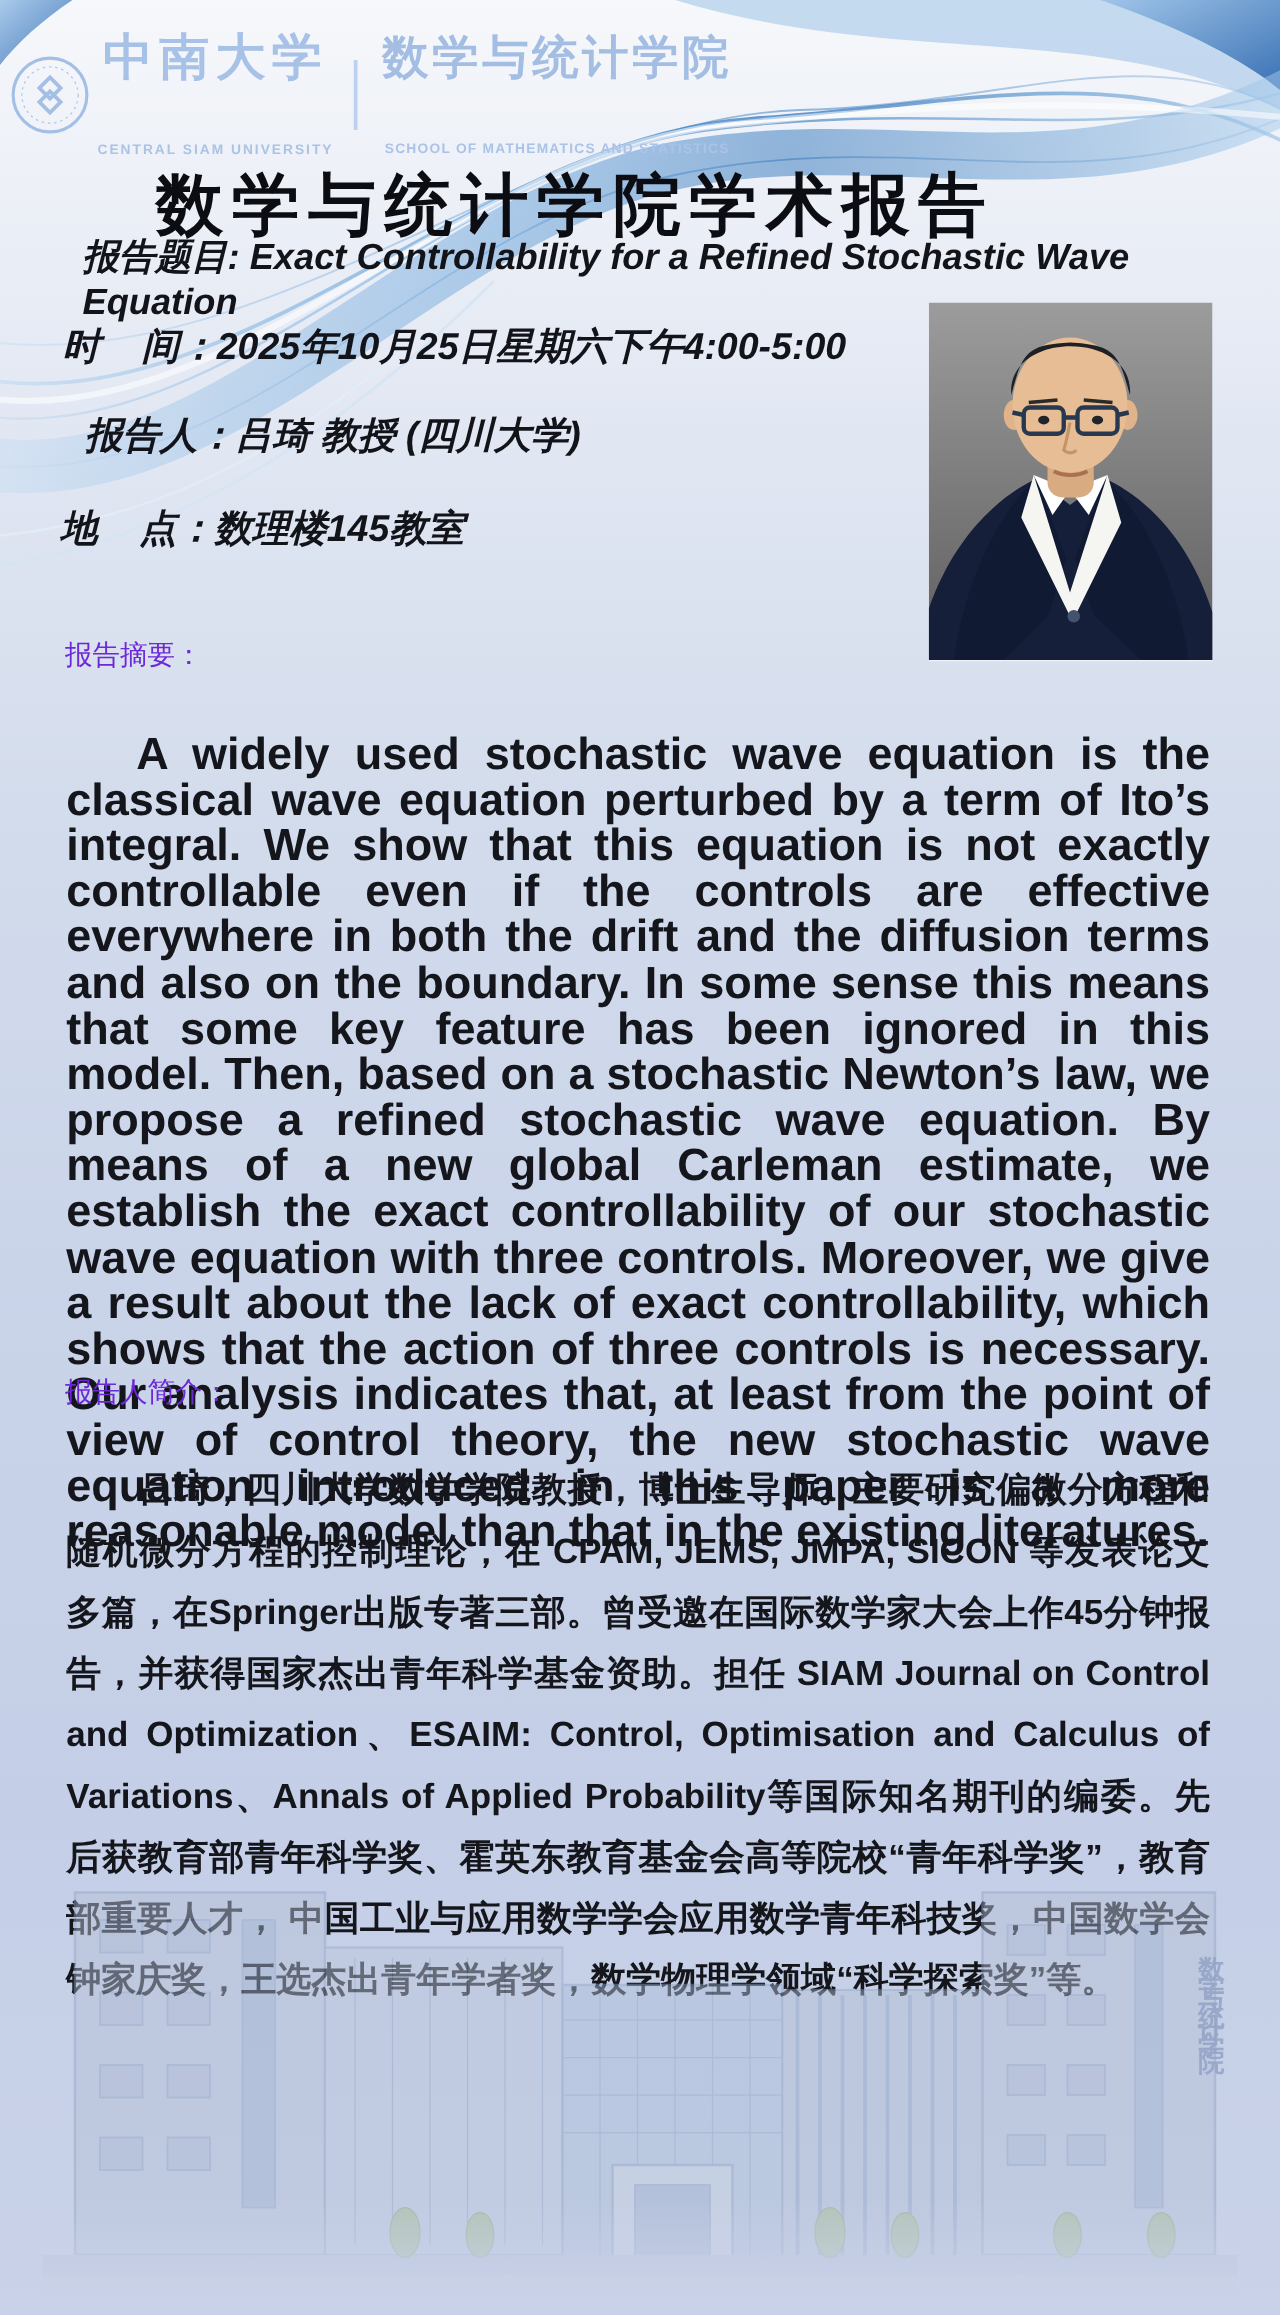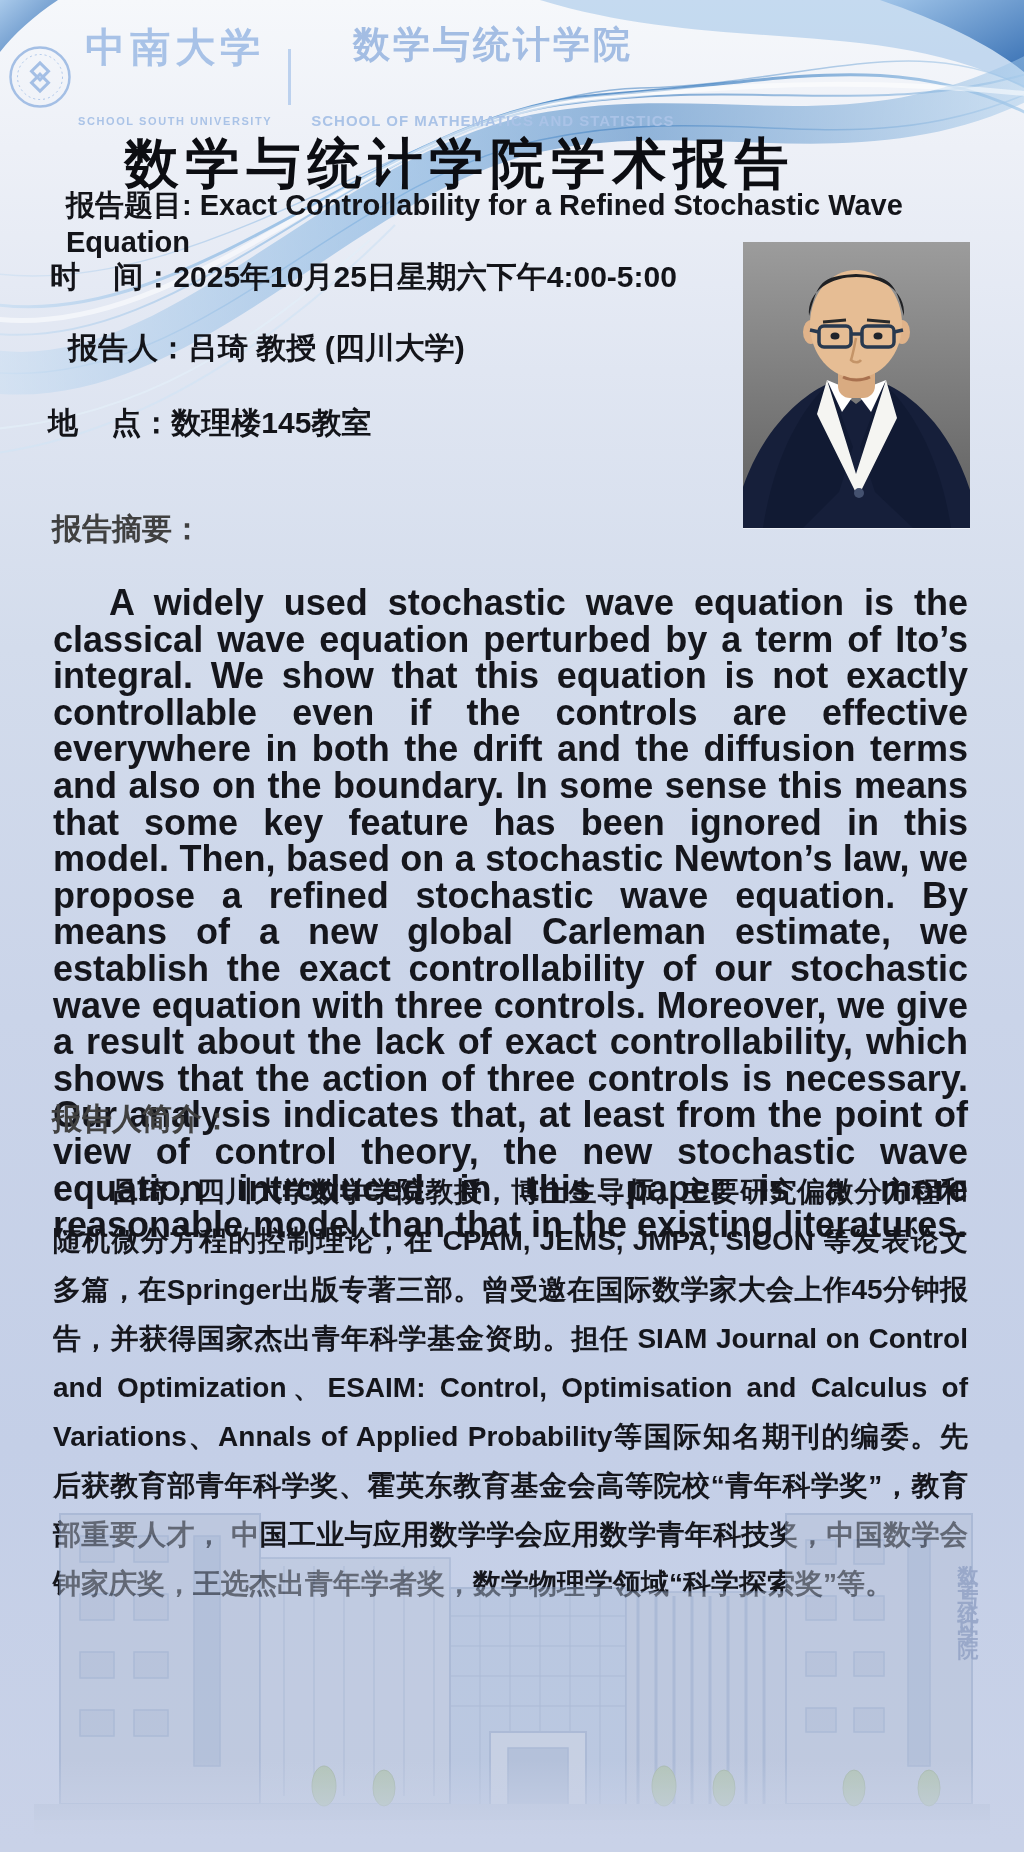--- a/index.html
+++ b/index.html
@@ -10,37 +10,37 @@
     color:#14151b;
   }
   
   .waves{position:absolute;top:0;left:0;}
   .logo{position:absolute;top:26px;left:8px;display:flex;align-items:center;color:#a4bfe5;}
   .logo-text{display:flex;flex-direction:column;align-items:center;line-height:1;margin-left:6px;gap:45px;}
   .uni-cn{font-family:"DejaVu Serif","Liberation Serif",serif;font-weight:bold;font-size:40px;letter-spacing:5px;color:#a8c2e7;}
   .uni-en{font-size:11px;font-weight:bold;letter-spacing:1.6px;margin-top:4px;color:#aac3e7;}
   .logo-divider{width:3px;height:56px;background:#bcd1ee;margin:0 14px 0 16px;}
   .school-cn{font-size:37px;font-weight:bold;letter-spacing:3px;color:#a3bde3;}
-  .school-en{font-size:15px;font-weight:bold;letter-spacing:1px;margin-top:5px;color:#aac3e7;}
+  .school-en{font-size:11px;font-weight:bold;letter-spacing:1px;margin-top:5px;color:#aac3e7;}
   .main-title{
     position:absolute;top:92px;left:0;width:920px;text-align:center;
     font-family:"DejaVu Serif","Liberation Serif",serif;font-weight:bold;
     font-size:54px;letter-spacing:7px;color:#0c0d12;
   }
   
-  .info-line{position:absolute;font-weight:bold;font-size:30px;white-space:pre-wrap;color:#131419;}
+  .info-line{position:absolute;font-weight:bold;font-size:30px;white-space:pre-wrap;color:#131419;font-style:italic;}
   .info-line .label{font-weight:bold;}
   #topic-line{top:186px;left:66px;width:940px;font-size:29px;}
   #time-line{top:257px;left:50px;}
   #speaker-line{top:328px;left:68px;}
   #venue-line{top:403px;left:48px;}
   
   .portrait{position:absolute;top:242px;left:743px;width:227px;height:286px;box-shadow:0 1px 0 rgba(255,255,255,.55);}
   
-  .sec-heading{position:absolute;font-size:30px;font-weight:bold;color:#404040;}
+  .sec-heading{position:absolute;font-size:22px;font-weight:normal;color:#6d28d9;}
   #abstract-heading{top:509px;left:52px;}
   #bio-heading{top:1099px;left:52px;}
   .para{
     position:absolute;left:53px;width:915px;text-align:justify;font-weight:bold;color:#15161c;
   }
   #abstract-text{top:549px;font-size:36px;line-height:36.6px;text-indent:56px;}
   #bio-text{top:1139px;font-size:28px;line-height:49px;text-indent:58px;}
   
   .building-wrap{position:absolute;top:1496px;left:24px;width:976px;height:356px;}
   .building-wrap svg{opacity:.48;}
@@ -87,21 +87,21 @@
   <svg width="64" height="64" viewBox="0 0 64 64">
     <circle cx="32" cy="32" r="29.5" fill="none" stroke="#a4bfe5" stroke-width="2.5"></circle>
     <circle cx="32" cy="32" r="22.5" fill="none" stroke="#aec7ea" stroke-width="1" stroke-dasharray="2 3"></circle>
     <g stroke="#a4bfe5" stroke-width="3" fill="none" transform="rotate(45 32 32)">
       <path d="M 22 22 h 12 v 12 h -12 z"></path>
       <path d="M 30 30 h 12 v 12 h -12 z"></path>
     </g>
   </svg>
   <div class="logo-text">
     <div class="uni-cn">中南大学</div>
-    <div class="uni-en">SCHOOL SOUTH UNIVERSITY</div>
+    <div class="uni-en">CENTRAL SIAM UNIVERSITY</div>
   </div>
   <div class="logo-divider"></div>
   <div class="logo-text">
     <div class="school-cn">数学与统计学院</div>
     <div class="school-en">SCHOOL OF MATHEMATICS AND STATISTICS</div>
   </div>
 </div>
 
 <h1 class="main-title">数学与统计学院学术报告</h1>
 

